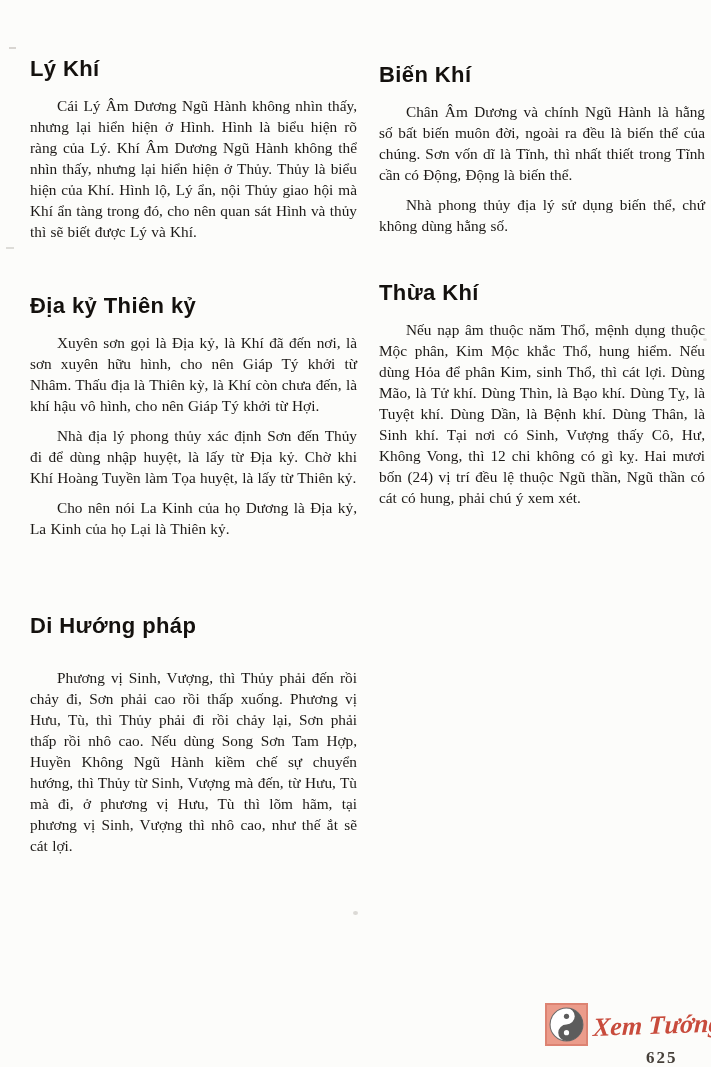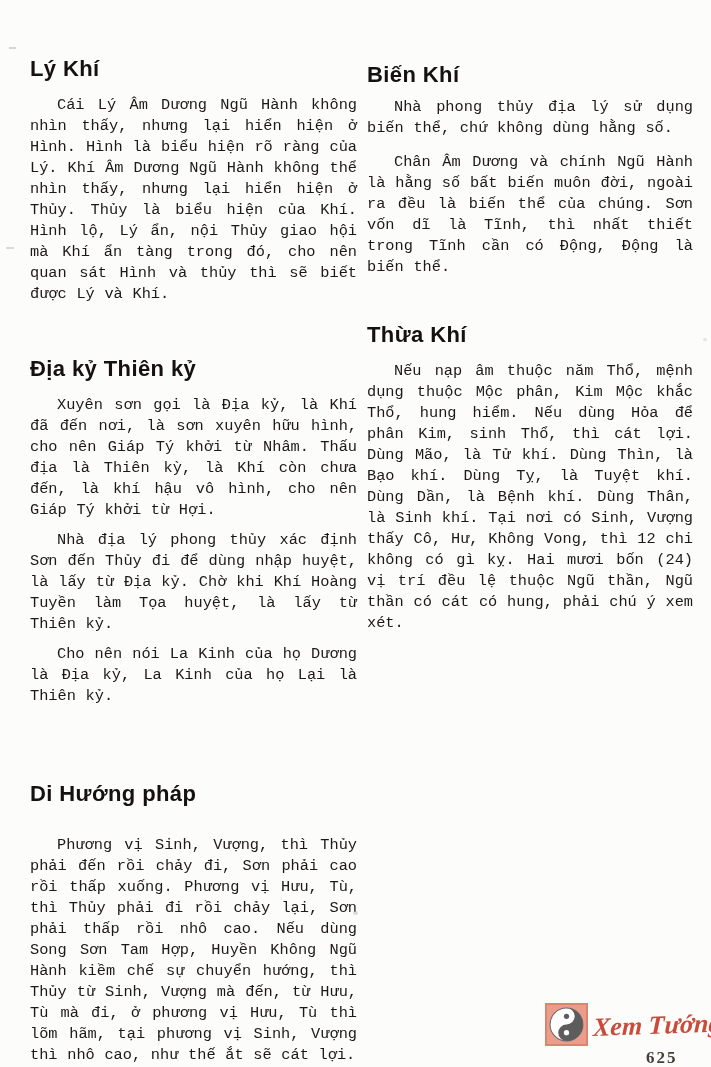--- a/index.html
+++ b/index.html
@@ -6,38 +6,37 @@
   html, body { width:711px; height:1067px; }
   body {
     position:relative;
     background:#fcfcfa;
     font-family:"Liberation Serif", serif;
     color:#1c1916;
     overflow:hidden;
   }
   .col { position:absolute; top:0; }
   .col-left  { left:30px;  width:327px; }
-  .col-right { left:367px; width:326px; }
+  .col-right { left:379px; width:326px; }
 
   h2.sec-heading {
     font-family:"Liberation Sans", sans-serif;
     font-weight:700;
     font-size:22px;
     line-height:26px;
     text-align:left;
     color:#14110e;
     letter-spacing:.4px;
   }
   p.body-par {
     font-size:15.3px;
     line-height:21px;
     text-align:justify;
     text-indent:27px;
     word-spacing:.5px;
-    font-family:Liberation Mono, monospace;
   }
 
   
   .col-left  .s1 h2 { margin-top:56px; }
   .col-right .s1 h2 { margin-top:62px; }
   .s1 p.first { margin-top:13px; }
   .col-left  .s2 h2 { margin-top:51px; }
   .col-right .s2 h2 { margin-top:44px; }
   .s2 p.first { margin-top:13px; }
   .col-left  .s3 h2 { margin-top:74px; }
@@ -96,22 +95,22 @@
 
   <section class="s3">
     <h2 class="sec-heading">Di Hướng pháp</h2>
     <p class="body-par first">Phương vị Sinh, Vượng, thì Thủy phải đến rồi chảy đi, Sơn phải cao rồi thấp xuống. Phương vị Hưu, Tù, thì Thủy phải đi rồi chảy lại, Sơn phải thấp rồi nhô cao. Nếu dùng Song Sơn Tam Hợp, Huyền Không Ngũ Hành kiềm chế sự chuyển hướng, thì Thủy từ Sinh, Vượng mà đến, từ Hưu, Tù mà đi, ở phương vị Hưu, Tù thì lõm hãm, tại phương vị Sinh, Vượng thì nhô cao, như thế ắt sẽ cát lợi.</p>
   </section>
 </div>
 
 <div class="col col-right">
   <section class="s1">
     <h2 class="sec-heading">Biến Khí</h2>
+    <p class="body-par first">Chân Âm Dương và chính Ngũ Hành là hằng số bất biến muôn đời, ngoài ra đều là biến thể của chúng. Sơn vốn dĩ là Tĩnh, thì nhất thiết trong Tĩnh cần có Động, Động là biến thể.</p>
     <p class="body-par next">Nhà phong thủy địa lý sử dụng biến thể, chứ không dùng hằng số.</p>
-    <p class="body-par first">Chân Âm Dương và chính Ngũ Hành là hằng số bất biến muôn đời, ngoài ra đều là biến thể của chúng. Sơn vốn dĩ là Tĩnh, thì nhất thiết trong Tĩnh cần có Động, Động là biến thể.</p>
   </section>
 
   <section class="s2">
     <h2 class="sec-heading">Thừa Khí</h2>
     <p class="body-par first">Nếu nạp âm thuộc năm Thổ, mệnh dụng thuộc Mộc phân, Kim Mộc khắc Thổ, hung hiểm. Nếu dùng Hỏa để phân Kim, sinh Thổ, thì cát lợi. Dùng Mão, là Tử khí. Dùng Thìn, là Bạo khí. Dùng Tỵ, là Tuyệt khí. Dùng Dần, là Bệnh khí. Dùng Thân, là Sinh khí. Tại nơi có Sinh, Vượng thấy Cô, Hư, Không Vong, thì 12 chi không có gì kỵ. Hai mươi bốn (24) vị trí đều lệ thuộc Ngũ thần, Ngũ thần có cát có hung, phải chú ý xem xét.</p>
   </section>
 </div>
 
 <div class="watermark">
   <span class="yy-square">

